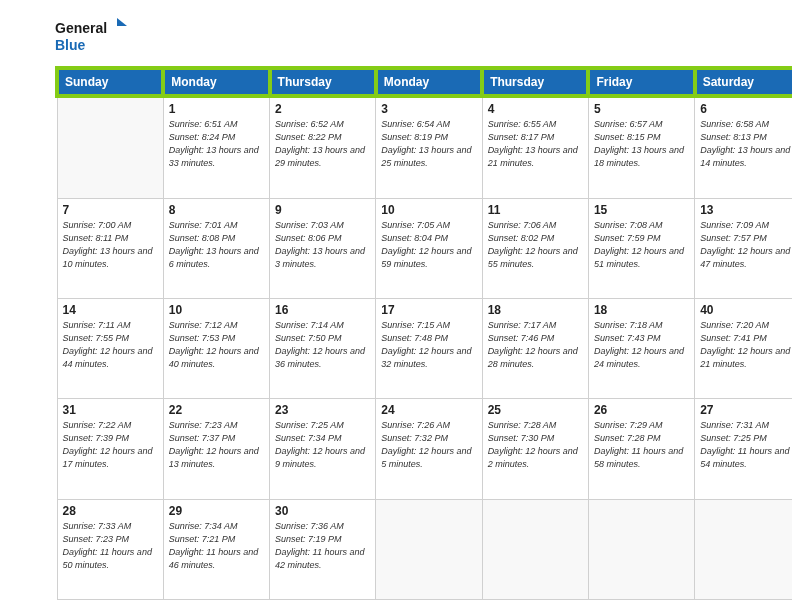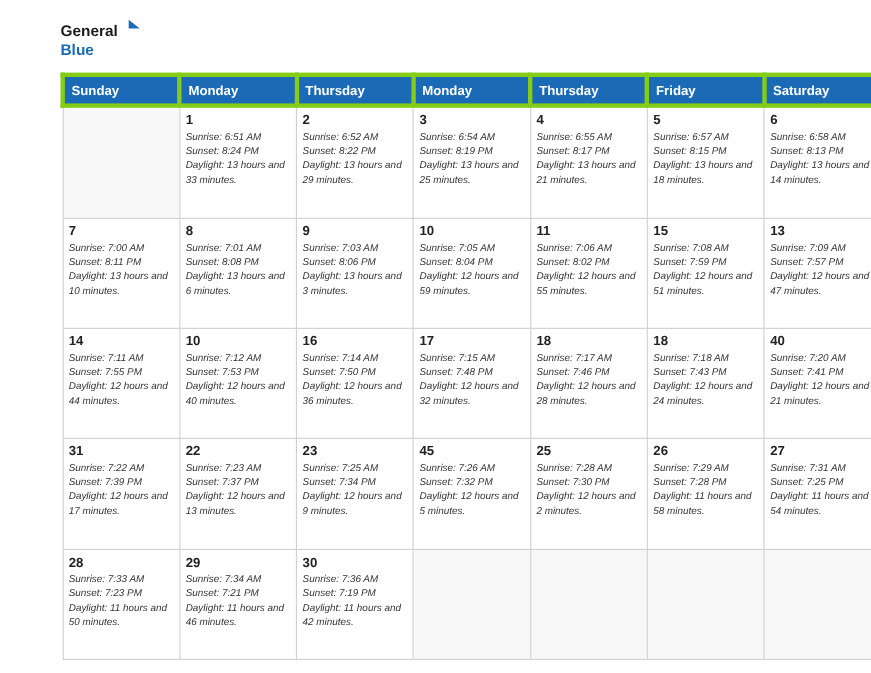--- a/index.html
+++ b/index.html
@@ -210,21 +210,21 @@
           </td>
           <td>
             <span class="day-number">22</span>
             <div class="day-info">Sunrise: 7:23 AM<br>Sunset: 7:37 PM<br>Daylight: 12 hours and 13 minutes.</div>
           </td>
           <td>
             <span class="day-number">23</span>
             <div class="day-info">Sunrise: 7:25 AM<br>Sunset: 7:34 PM<br>Daylight: 12 hours and 9 minutes.</div>
           </td>
           <td>
-            <span class="day-number">45</span>
+            <span class="day-number">24</span>
             <div class="day-info">Sunrise: 7:26 AM<br>Sunset: 7:32 PM<br>Daylight: 12 hours and 5 minutes.</div>
           </td>
           <td>
             <span class="day-number">25</span>
             <div class="day-info">Sunrise: 7:28 AM<br>Sunset: 7:30 PM<br>Daylight: 12 hours and 2 minutes.</div>
           </td>
           <td>
             <span class="day-number">26</span>
             <div class="day-info">Sunrise: 7:29 AM<br>Sunset: 7:28 PM<br>Daylight: 11 hours and 58 minutes.</div>
           </td>

